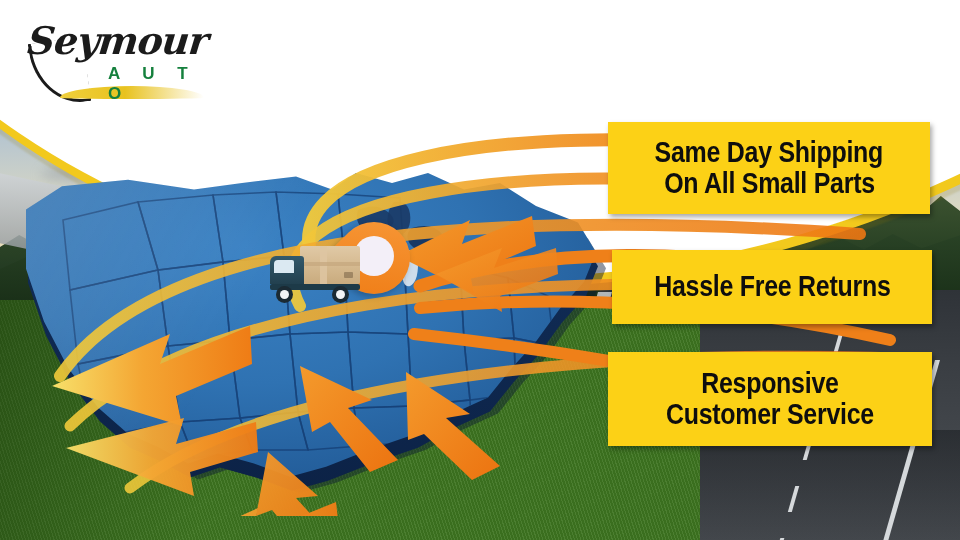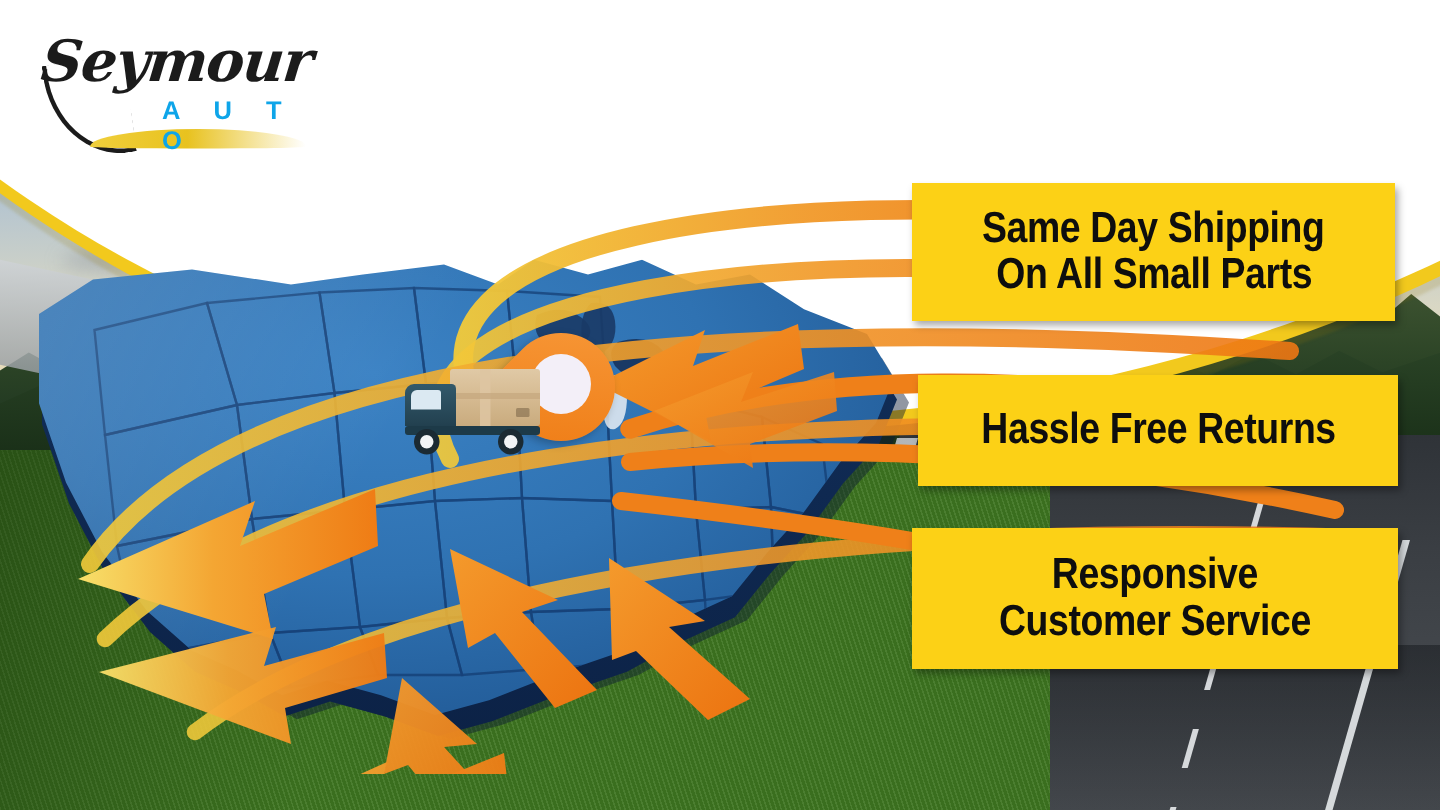--- a/index.html
+++ b/index.html
@@ -230,21 +230,21 @@
   .logo{position:absolute;left:22px;top:14px;width:200px;height:84px;}
   .logo-script{
     position:absolute;left:6px;top:4px;
     font-family:"DejaVu Serif",serif;font-style:italic;font-weight:700;
     font-size:38px;color:#1b1b1b;letter-spacing:-1px;
     transform:skewX(-6deg);
   }
   .logo-auto{
     position:absolute;left:86px;top:50px;
     font-family:"Liberation Sans",sans-serif;font-weight:700;
-    font-size:17px;color:#0ea5e9;letter-spacing:9px;
+    font-size:17px;color:#15803d;letter-spacing:9px;
   }
   .logo-swoosh{
     position:absolute;left:38px;top:72px;width:144px;height:13px;
     background:linear-gradient(90deg, #f0cf3c 0%, #e8c21f 45%, rgba(240,210,60,0) 100%);
     border-radius:50% 50% 50% 50% / 90% 90% 10% 10%;
   }
   .logo-swash{
     position:absolute;left:10px;top:26px;width:52px;height:62px;
     border-left:3px solid #1b1b1b;border-bottom:3px solid #1b1b1b;
     border-radius:0 0 0 90%;

